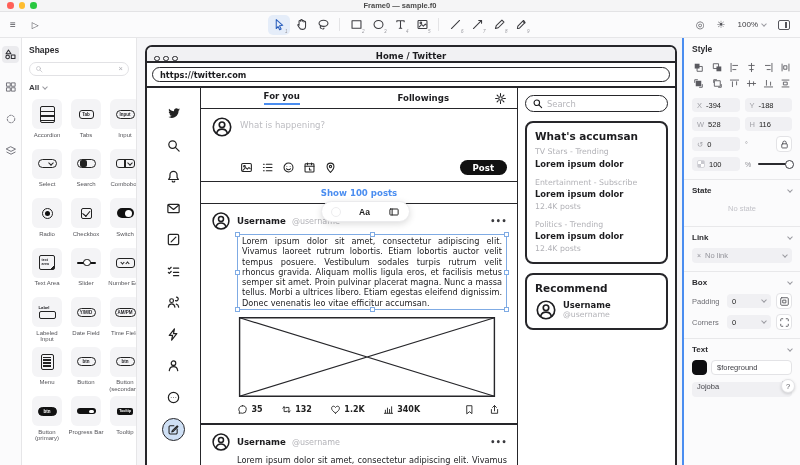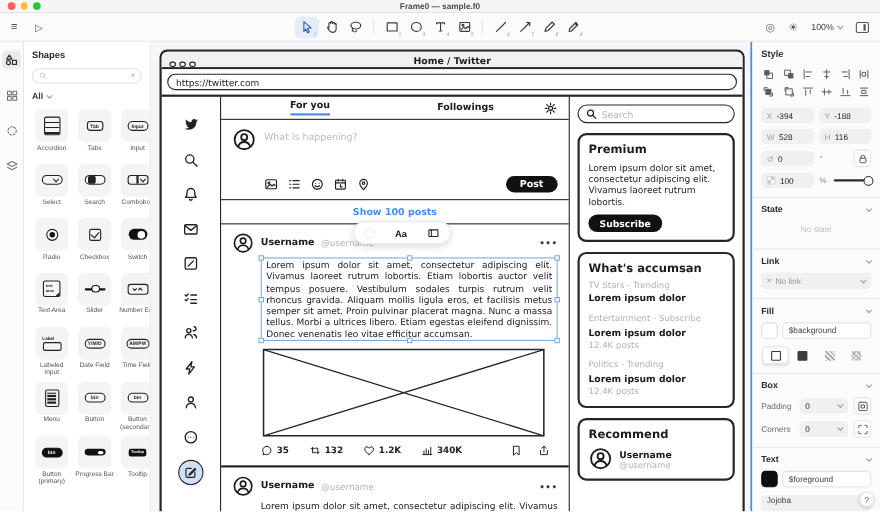--- a/index.html
+++ b/index.html
@@ -84,21 +84,21 @@
   .m-progress::after{content:"";position:absolute;right:2px;top:1.5px;width:4.5px;height:3px;background:#fff;border-radius:1.5px}
   .m-tooltip{background:#111;color:#fff;border-radius:2px;font-size:3.6px;font-weight:bold;padding:1.5px 2px}
 
   
   .canvas{flex:1;background:#f6f6f8;position:relative;overflow:hidden;min-width:0}
   .bwindow{position:absolute;left:8px;top:7px;width:532px;height:540px;background:#fff;border:2px solid #26262a;border-radius:7px;font-family:"DejaVu Sans",sans-serif;color:#1c1c1f}
   .bw-head{height:16px;border-bottom:2px solid #26262a;display:flex;align-items:flex-end;position:relative;background:#f1f1f3;border-radius:5px 5px 0 0}
   .bw-dots{display:flex;gap:3.5px;margin-left:7px;z-index:2}
   .bw-dot{width:5.5px;height:5.5px;border:1.3px solid #26262a;border-radius:50%}
   .bw-title{position:absolute;left:0;right:0;text-align:center;font-size:8.5px;font-weight:bold}
-  .bw-url{margin:4px 5px;height:15px;border:1.8px solid #26262a;border-radius:8px;display:flex;align-items:center;padding:0 7px;font-size:8.2px;font-weight:normal}
+  .bw-url{margin:4px 5px;height:15px;border:1.8px solid #26262a;border-radius:8px;display:flex;align-items:center;padding:0 7px;font-size:8.2px;font-weight:bold}
   .bw-body{display:flex;border-top:2px solid #26262a;height:calc(100% - 43px)}
 
   .tw-nav{width:54px;border-right:1.8px solid #26262a;display:flex;flex-direction:column;align-items:center;padding-top:17px;gap:16.5px;color:#222;flex:0 0 auto}
   .compose-btn{width:23px;height:23px;border-radius:50%;background:#cfe0f5;border:1.8px solid #26262a;display:flex;align-items:center;justify-content:center;margin-top:-3px}
 
   .tw-feed{flex:1;display:flex;flex-direction:column;min-width:0;position:relative}
   .tw-tabs{height:21px;border-bottom:1.8px solid #26262a;display:flex;align-items:center;padding:0 10px;flex:0 0 auto}
   .tab-zone{flex:1;text-align:center}
   .tab{font-size:8.6px;font-weight:bold;color:#1c1c1f}
   .tab .u{display:inline-block;border-bottom:2.6px solid #4a8df0;padding-bottom:1.5px}
@@ -845,25 +845,20 @@
           </div>
 
           <div class="tw-side">
             <div class="side-search">
               <svg class="ic" width="11" height="11" style="stroke-width:1.6">
                   <use href="#i-search"></use>
                 </svg>
               <span class="ph">Search</span>
             </div>
             <div class="card2">
-              <h3>Premium</h3>
-              <div class="prem-body">Lorem ipsum dolor sit amet, consectetur adipiscing elit. Vivamus laoreet rutrum lobortis.</div>
-              <span class="subscribe">Subscribe</span>
-            </div>
-            <div class="card2">
               <h3>What's accumsan</h3>
               <div class="trend">
                 <div class="t-cat">TV Stars - Trending</div>
                 <div class="t-title">Lorem ipsum dolor</div>
               </div>
               <div class="trend">
                 <div class="t-cat">Entertainment - Subscribe</div>
                 <div class="t-title">Lorem ipsum dolor</div>
                 <div class="t-posts">12.4K posts</div>
               </div>
@@ -1020,44 +1015,20 @@
             <span>Link</span>
             <i class="chev"></i>
           </div>
         <div class="link-input">
             <span class="xx">×</span>
             <span>No link</span>
             <i class="chev ch"></i>
           </div>
       </div>
 
-      <div class="sp-sec">
-        <div class="sec-head">
-            <span>Fill</span>
-            <i class="chev"></i>
-          </div>
-        <div class="fill-row">
-          <span class="swatch"></span>
-          <div class="fill-input">$background</div>
-        </div>
-        <div class="seg">
-          <span class="seg-cell active">
-              <span class="fs-outline"></span>
-            </span>
-          <span class="seg-cell">
-              <span class="fs-solid"></span>
-            </span>
-          <span class="seg-cell">
-              <span class="fs-hachure"></span>
-            </span>
-          <span class="seg-cell">
-              <span class="fs-cross"></span>
-            </span>
-        </div>
-      </div>
 
       <div class="sp-sec">
         <div class="sec-head">
             <span>Box</span>
             <i class="chev"></i>
           </div>
         <div class="box-row">
           <span class="bl">Padding</span>
           <div class="box-dd">
               <span>0</span>

